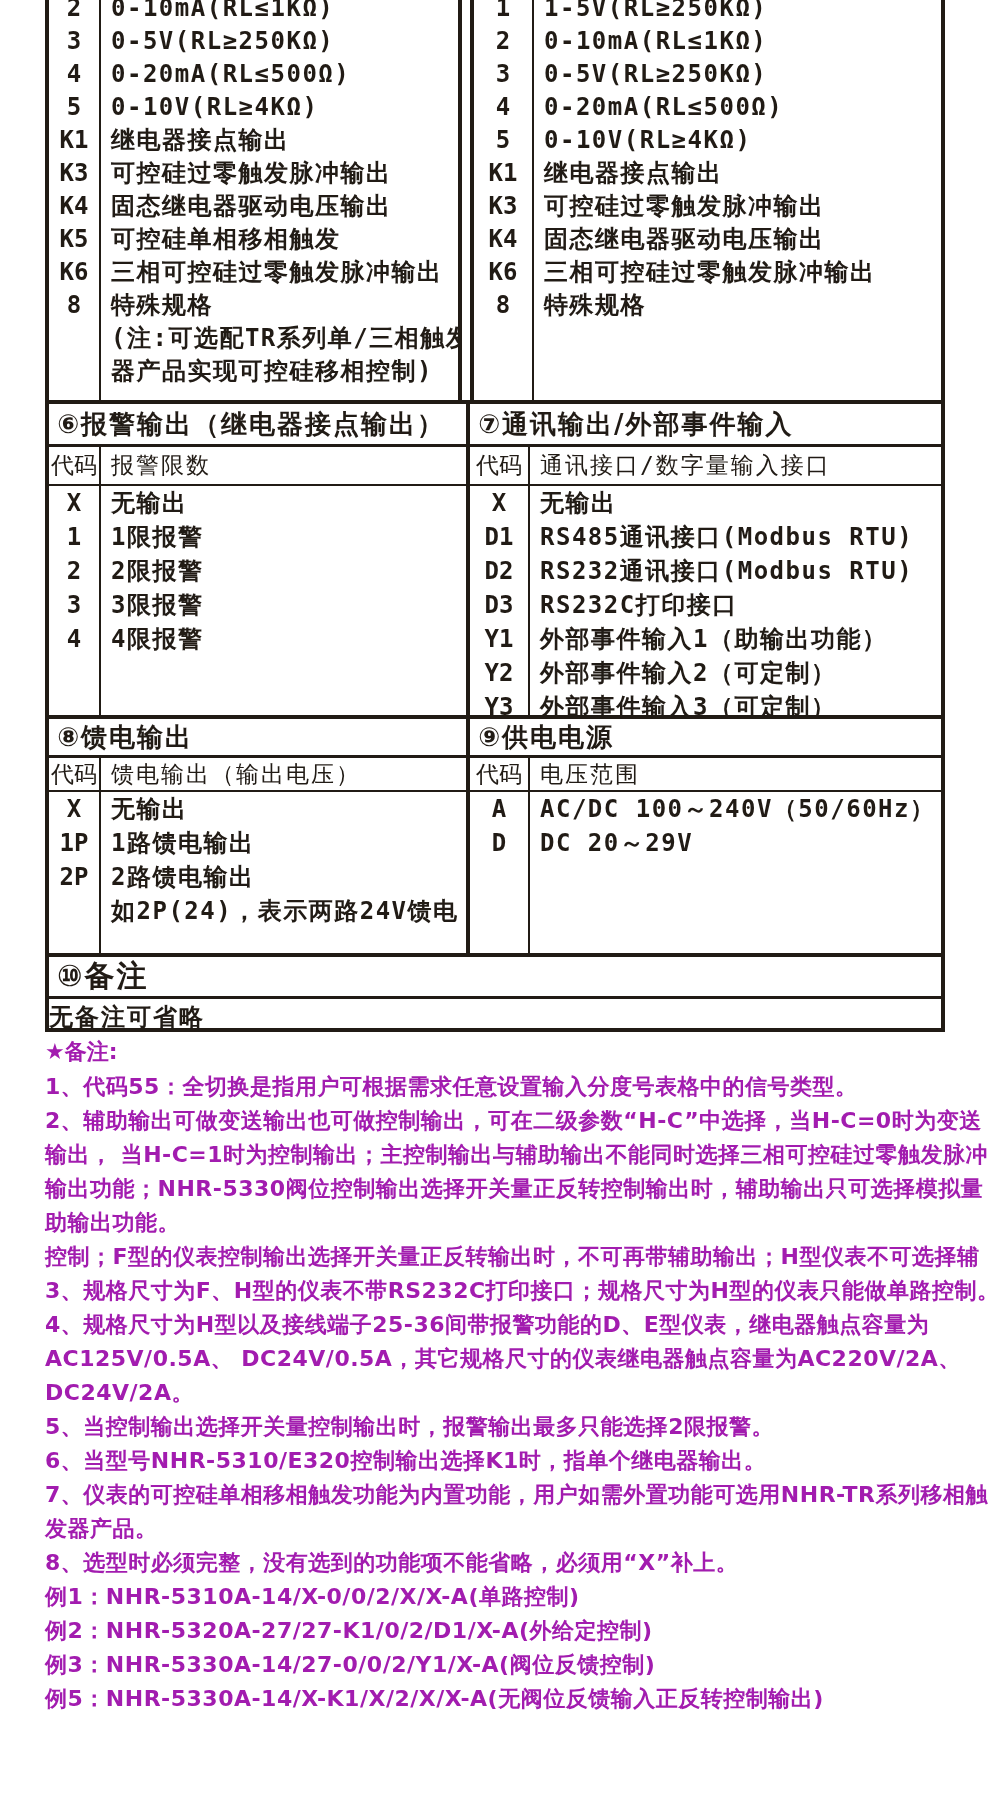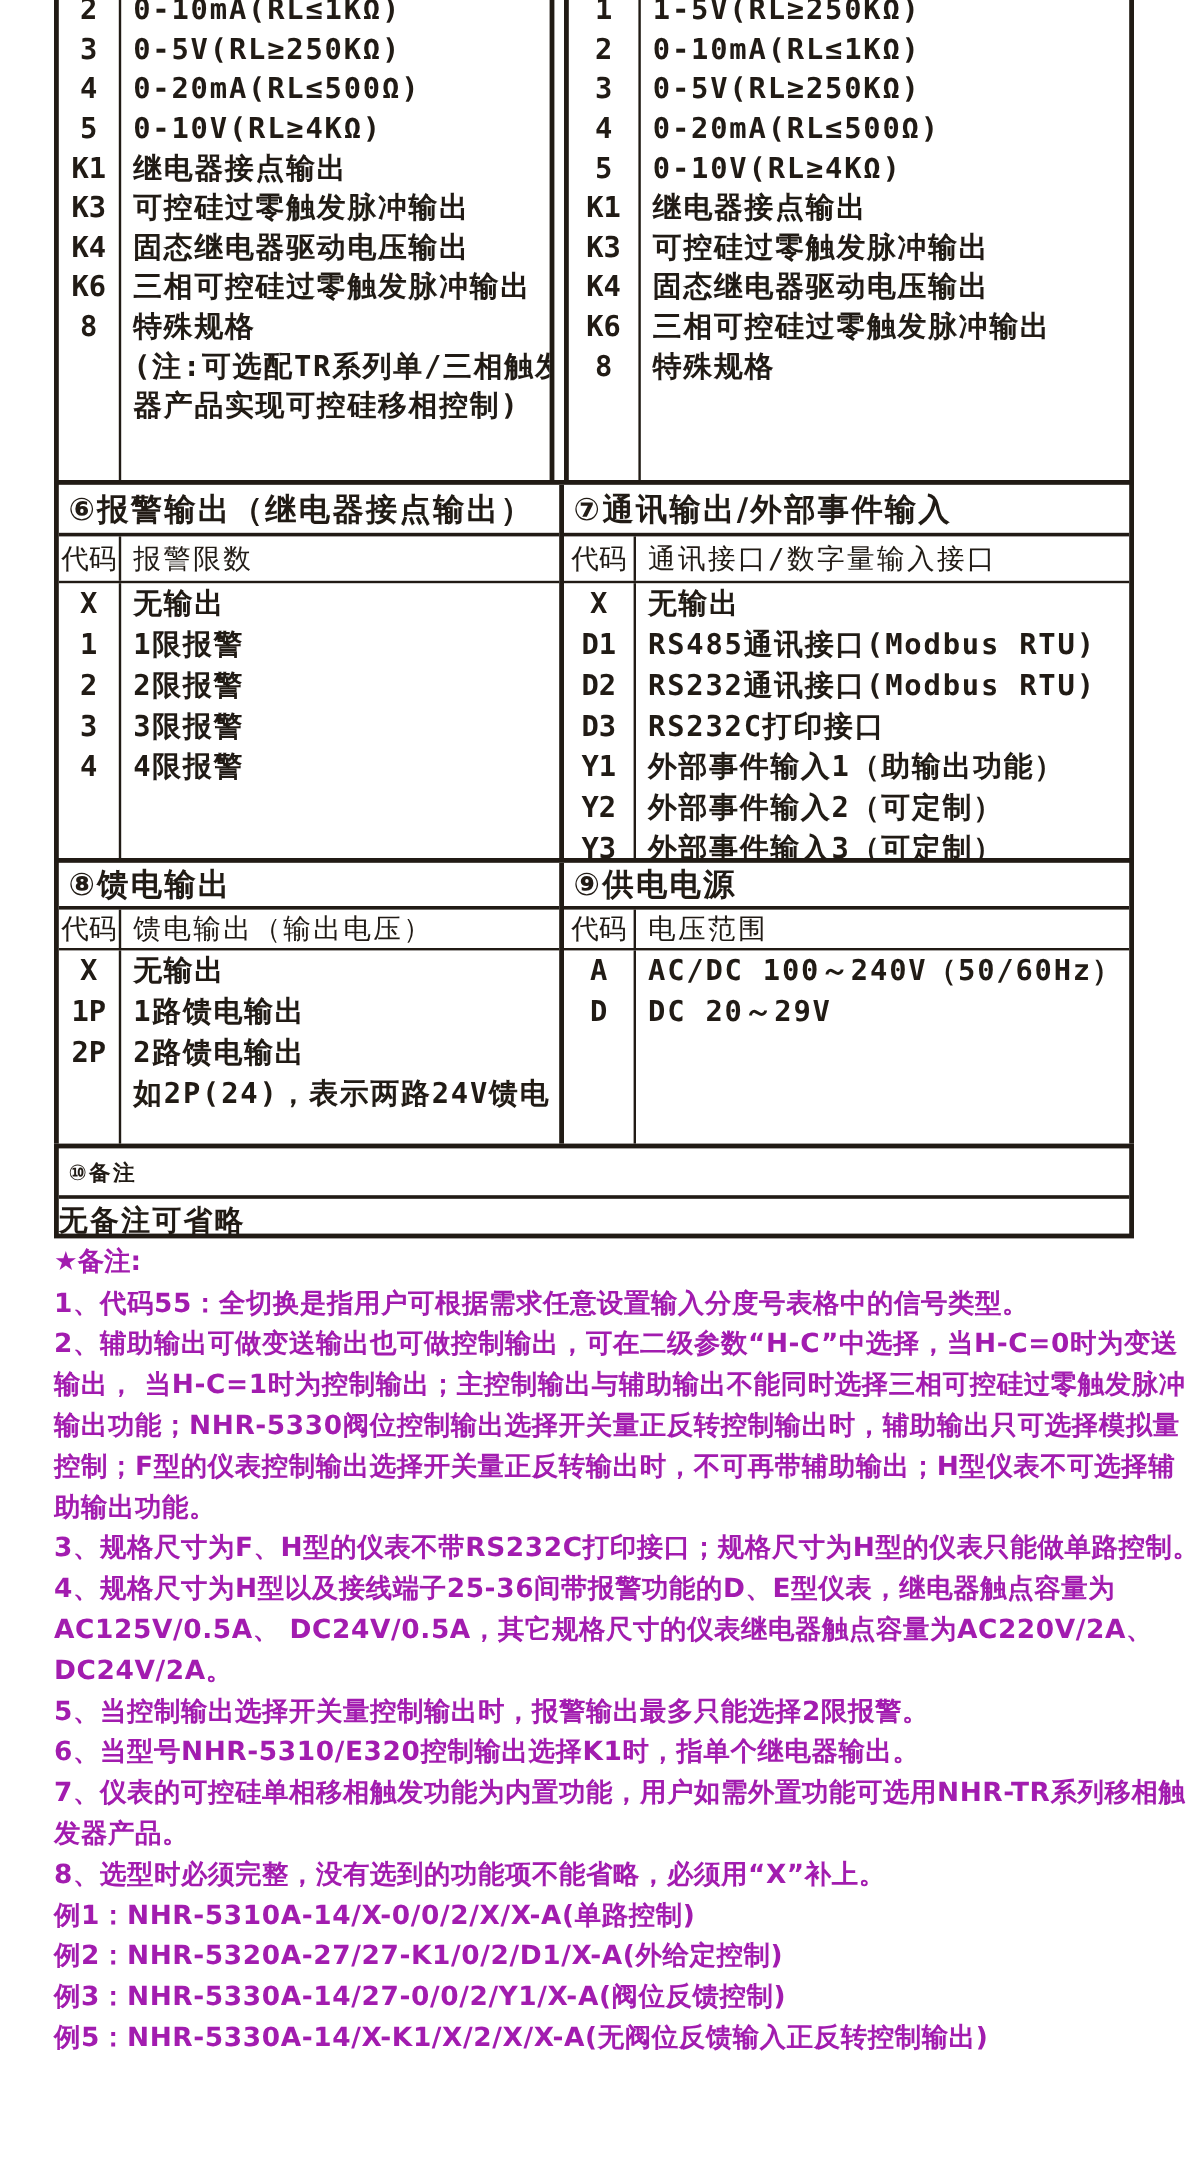--- a/index.html
+++ b/index.html
@@ -36,21 +36,21 @@
     font-family:"DejaVu Sans","Liberation Sans",sans-serif;white-space:nowrap;}
   .colhead{flex:none;display:flex;align-items:stretch;border-bottom:2px solid #211b15;
     font-size:23px;font-weight:normal;}
   .colhead .code{flex:none;display:flex;align-items:center;justify-content:center;
     border-right:2px solid #211b15;letter-spacing:0;}
   .colhead.cw50 .code{width:50px;}
   .colhead.cw58 .code{width:58px;}
   .colhead .desc{display:flex;align-items:center;padding-left:10px;letter-spacing:2px;white-space:nowrap;}
   
   .sec10head{height:39px;display:flex;align-items:center;padding-left:8px;
-    font-size:18px;font-weight:bold;letter-spacing:2px;border-bottom:3px solid #211b15;
+    font-size:30px;font-weight:bold;letter-spacing:2px;border-bottom:3px solid #211b15;
     font-family:"DejaVu Sans","Liberation Sans",sans-serif;}
   .sec10row{height:36px;display:flex;align-items:center;
     font-size:24px;font-weight:bold;letter-spacing:2px;}
   
   .notes{position:absolute;left:45px;top:1034px;width:945px;
     font-family:"DejaVu Sans","Liberation Sans",sans-serif;
     font-weight:600;font-size:22px;color:#a21caf;}
   .notes .nline{height:34px;line-height:34px;white-space:nowrap;letter-spacing:0.5px;}
   .notes .ntitle{height:36px;line-height:36px;font-weight:bold;}
 </style>
@@ -90,20 +90,24 @@
         <div class="trow">
           <div class="code">K3</div>
           <div class="desc">可控硅过零触发脉冲输出</div>
         </div>
 
         <div class="trow">
           <div class="code">K4</div>
           <div class="desc">固态继电器驱动电压输出</div>
         </div>
 
+        <div class="trow">
+          <div class="code">K5</div>
+          <div class="desc">可控硅单相移相触发</div>
+        </div>
 
         <div class="trow">
           <div class="code">K6</div>
           <div class="desc">三相可控硅过零触发脉冲输出</div>
         </div>
 
         <div class="trow">
           <div class="code">8</div>
           <div class="desc">特殊规格</div>
         </div>
@@ -317,24 +321,24 @@
     <div>
 
         <div class="nline">1、代码55：全切换是指用户可根据需求任意设置输入分度号表格中的信号类型。</div>
 
         <div class="nline">2、辅助输出可做变送输出也可做控制输出，可在二级参数“H-C”中选择，当H-C=0时为变送</div>
 
         <div class="nline">输出， 当H-C=1时为控制输出；主控制输出与辅助输出不能同时选择三相可控硅过零触发脉冲</div>
 
         <div class="nline">输出功能；NHR-5330阀位控制输出选择开关量正反转控制输出时，辅助输出只可选择模拟量</div>
 
+        <div class="nline">助输出功能。</div>
+
         <div class="nline">控制；F型的仪表控制输出选择开关量正反转输出时，不可再带辅助输出；H型仪表不可选择辅</div>
 
-        <div class="nline">助输出功能。</div>
-
         <div class="nline">3、规格尺寸为F、H型的仪表不带RS232C打印接口；规格尺寸为H型的仪表只能做单路控制。</div>
 
         <div class="nline">4、规格尺寸为H型以及接线端子25-36间带报警功能的D、E型仪表，继电器触点容量为</div>
 
         <div class="nline">AC125V/0.5A、 DC24V/0.5A，其它规格尺寸的仪表继电器触点容量为AC220V/2A、</div>
 
         <div class="nline">DC24V/2A。</div>
 
         <div class="nline">5、当控制输出选择开关量控制输出时，报警输出最多只能选择2限报警。</div>
 

